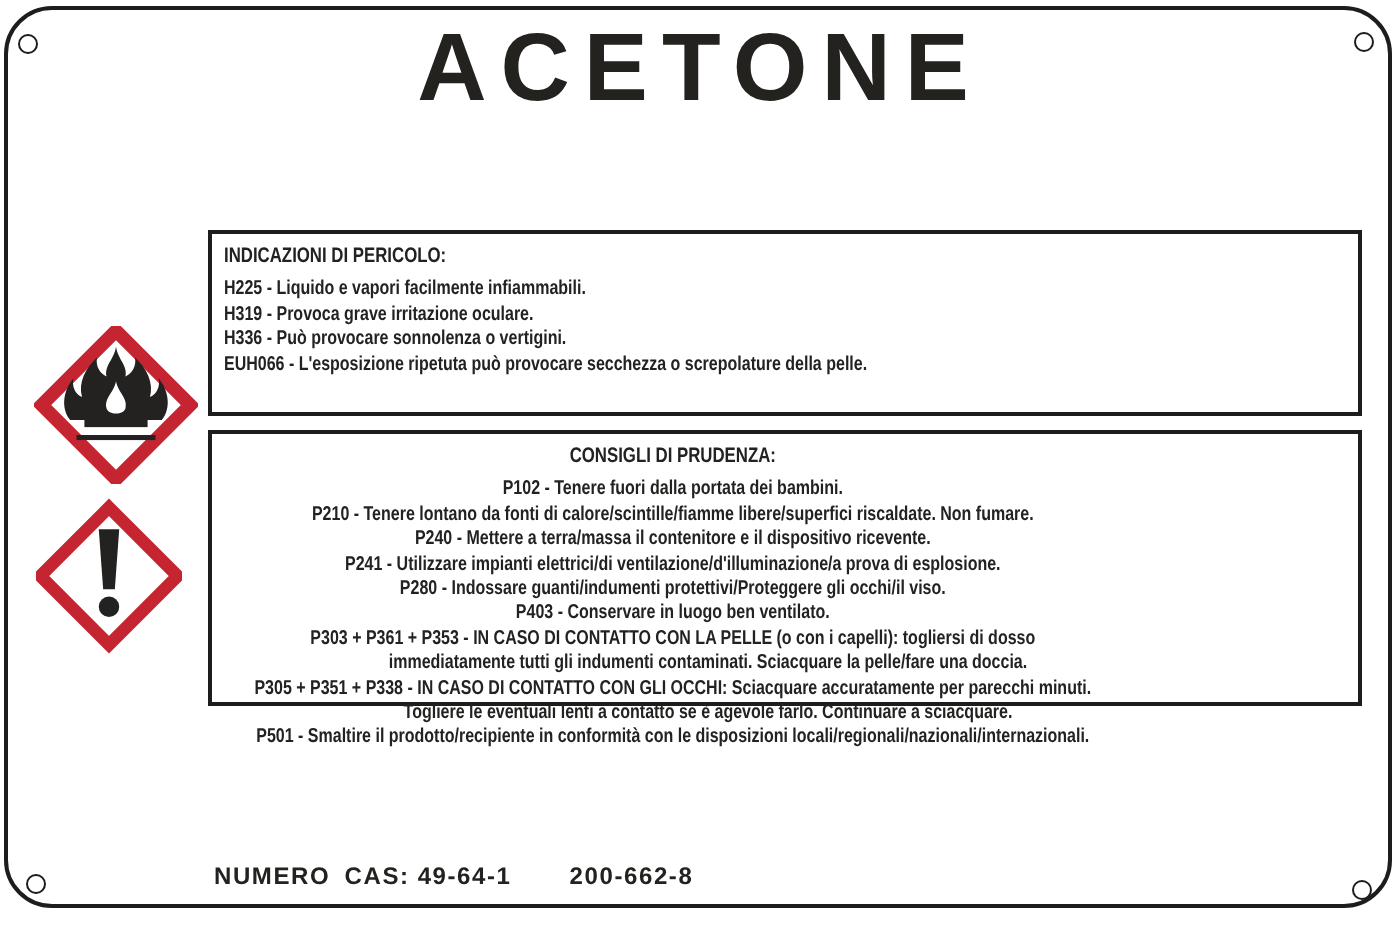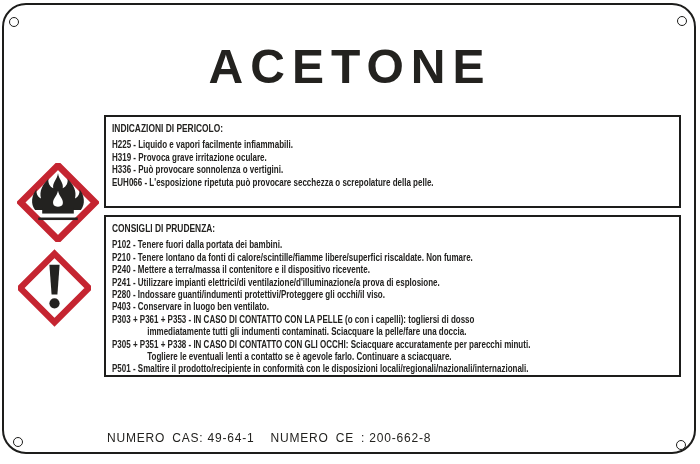--- a/index.html
+++ b/index.html
@@ -18,43 +18,42 @@
     border:1.7px solid #1d1d1b;border-radius:50%;background:#ffffff;
   }
   .hole.tl{left:9px;top:17px;}
   .hole.tr{left:677px;top:16px;}
   .hole.bl{left:13px;top:437px;}
   .hole.br{left:676px;top:440px;}
   .title{
     position:absolute;left:0;top:11px;width:700px;text-align:center;
     font-size:48px;font-weight:bold;letter-spacing:7px;line-height:1;
     color:#23221f;
-    margin-top:32px;
   }
   .picto{position:absolute;}
   .picto.flame{left:17px;top:163px;width:82px;height:79px;}
   .picto.exclaim{left:18px;top:249px;width:73px;height:78px;}
   .stmt-box{
     position:absolute;left:104px;width:577px;box-sizing:border-box;
     border:2px solid #1d1d1b;background:#fff;padding:5px 6px 0 6px;
   }
   .stmt-box.hazard{top:115px;height:93px;}
-  .stmt-box.precaution{top:215px;height:162px;}
+  .stmt-box.precaution{top:215px;height:138px;text-align:center;}
   .box-title{
     font-size:10.5px;font-weight:bold;line-height:12.4px;margin-bottom:5px;
     transform:scaleX(0.8);transform-origin:0 50%;white-space:nowrap;
   }
   .tline{
     font-size:10px;font-weight:bold;line-height:12.4px;
     transform:scaleX(0.8);transform-origin:0 50%;white-space:nowrap;
   }
   .tline.indent{padding-left:44px;}
   .footer{
-    position:absolute;left:107px;top:431px;display:flex;gap:16px;
-    font-size:12px;font-weight:normal;letter-spacing:0.8px;word-spacing:3px;
+    position:absolute;left:107px;top:431px;display:flex;gap:29px;
+    font-size:12px;font-weight:bold;letter-spacing:0.8px;word-spacing:3px;
     color:#23221f;align-items:baseline;
   }
   .footer .grp{display:flex;gap:4px;align-items:baseline;}
 </style>
 </head>
 <body>
 
 <div class="plate"></div>
 
 <div class="hole tl"></div>
@@ -108,16 +107,15 @@
       <div class="tline">P501 - Smaltire il prodotto/recipiente in conformità con le disposizioni locali/regionali/nazionali/internazionali.</div>
     </div>
 </div>
 
 <div class="footer">
   <div class="grp">
     <span>NUMERO CAS:</span>
     <span>49-64-1</span>
   </div>
   <div class="grp">
-    <span>NUMERO CE :</span>
     <span>200-662-8</span>
   </div>
 </div>
 
 </body></html>

